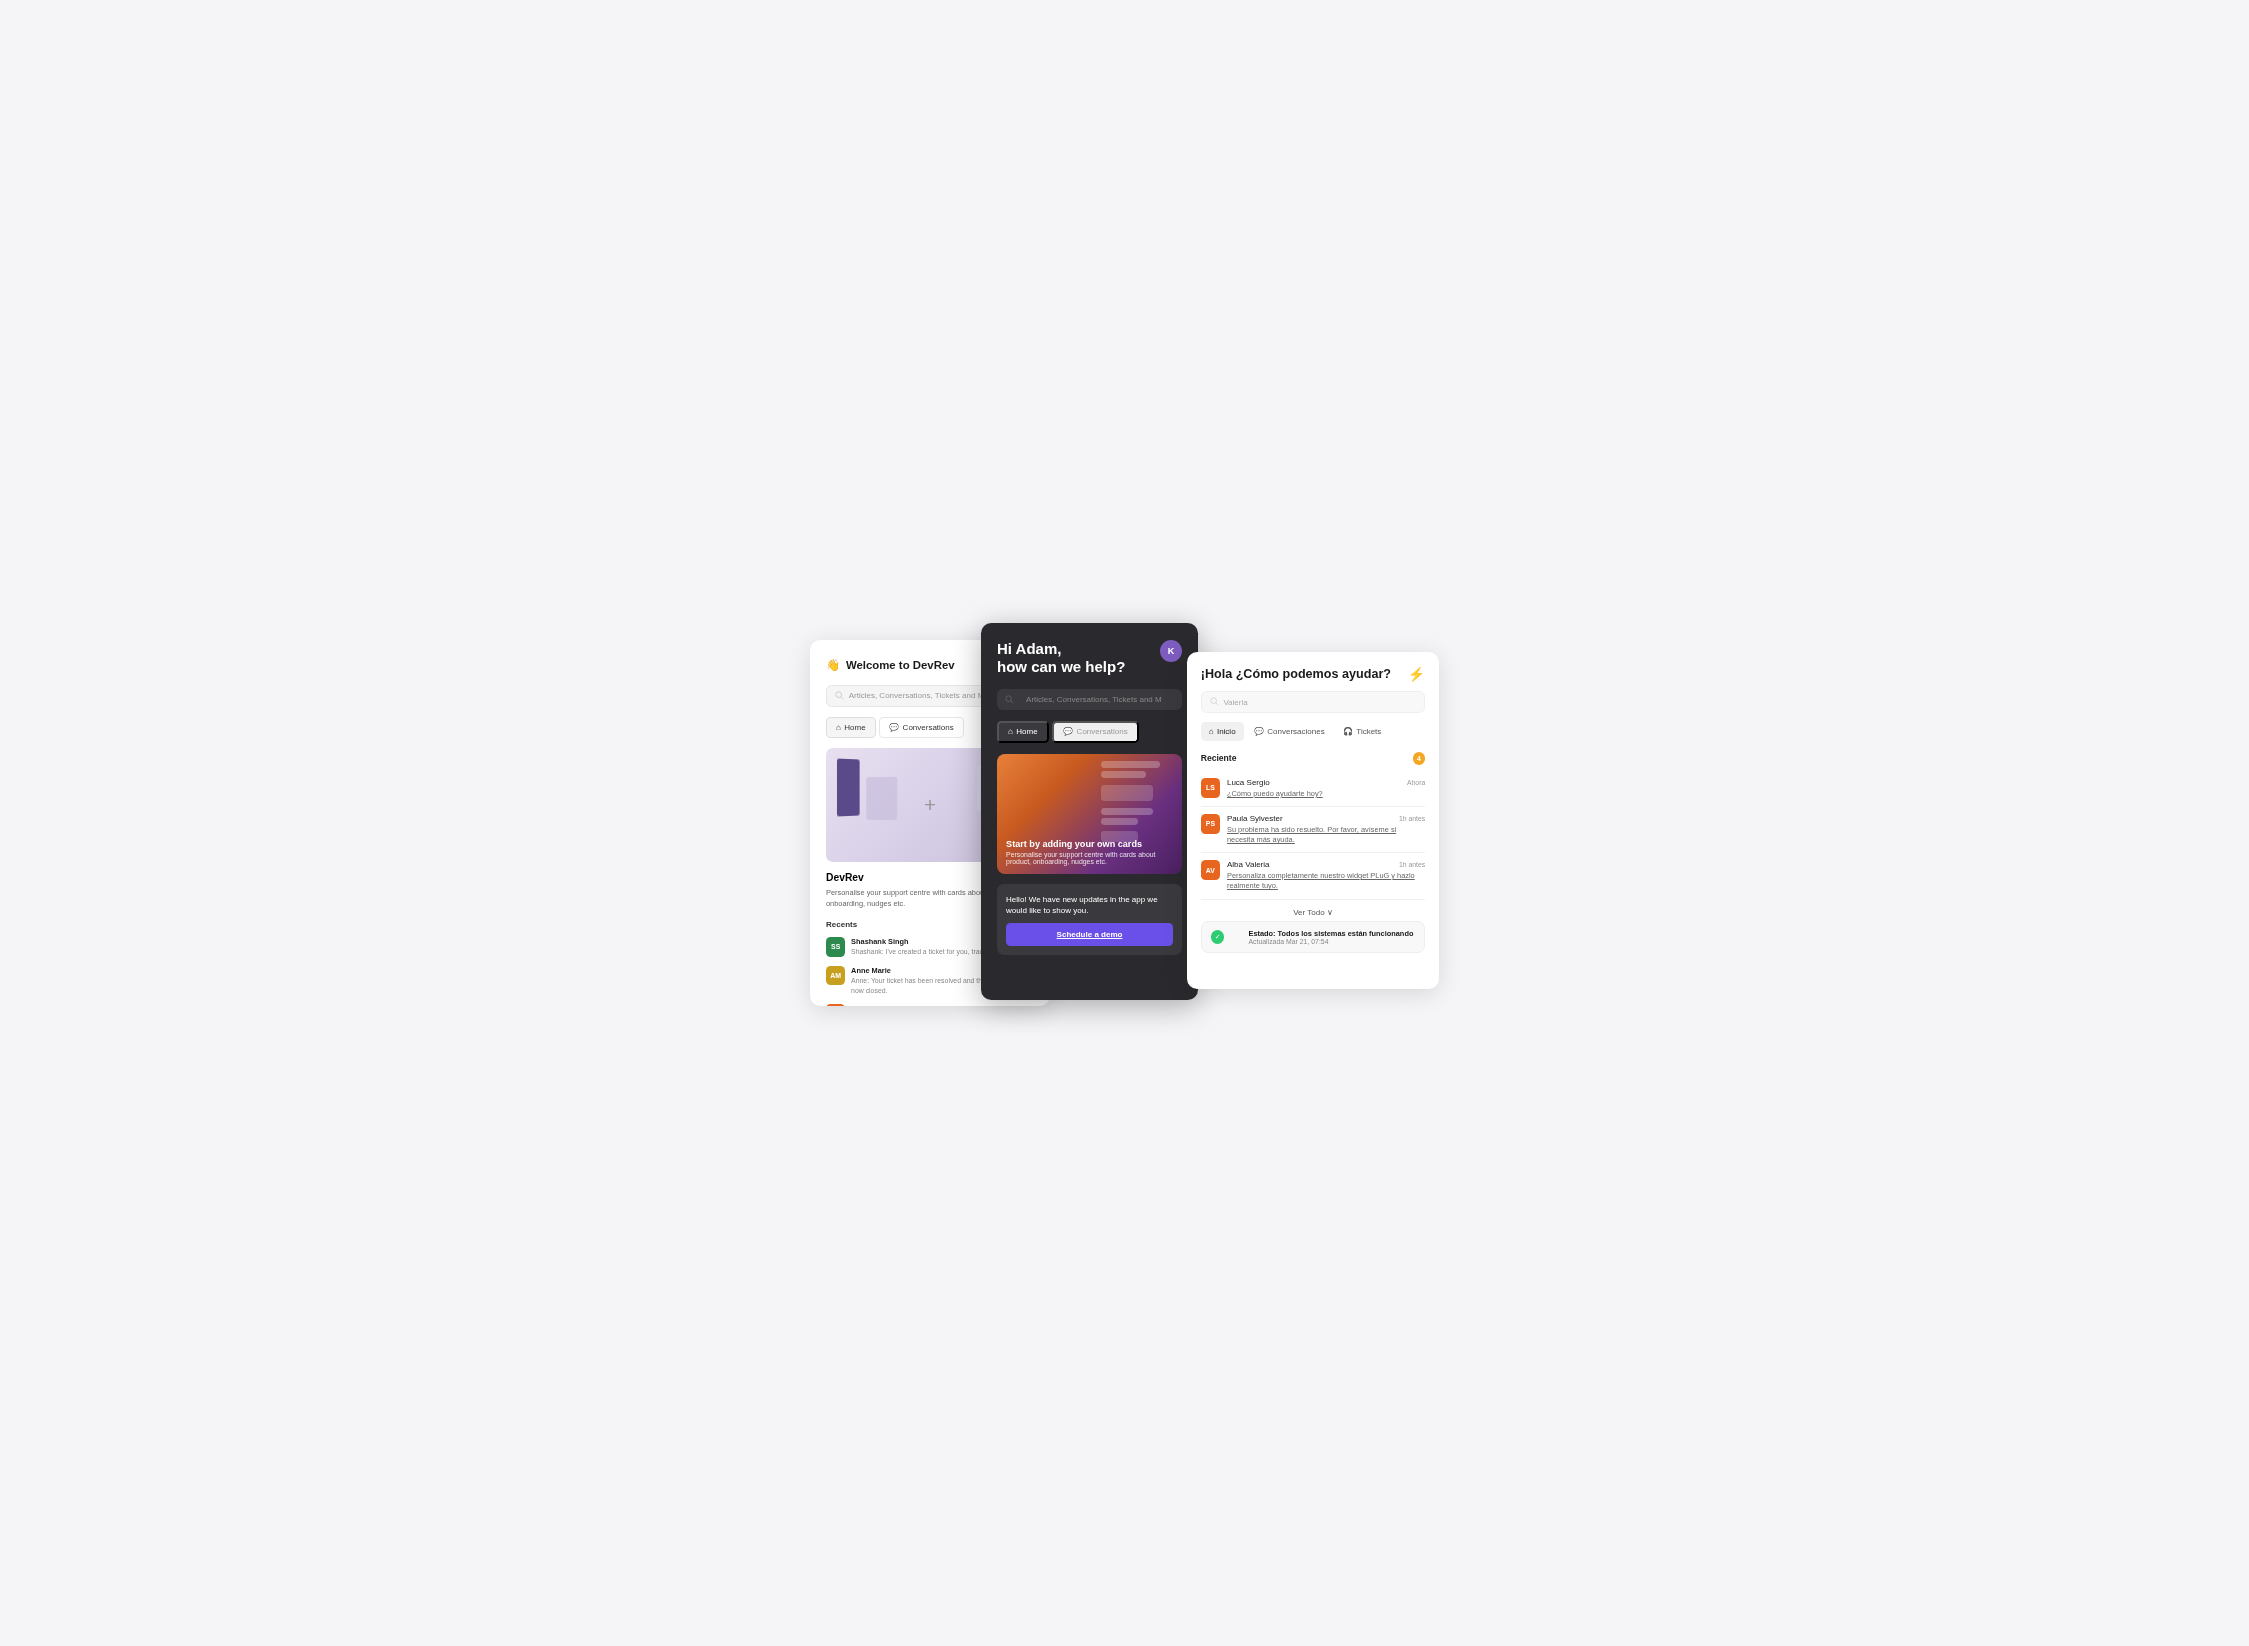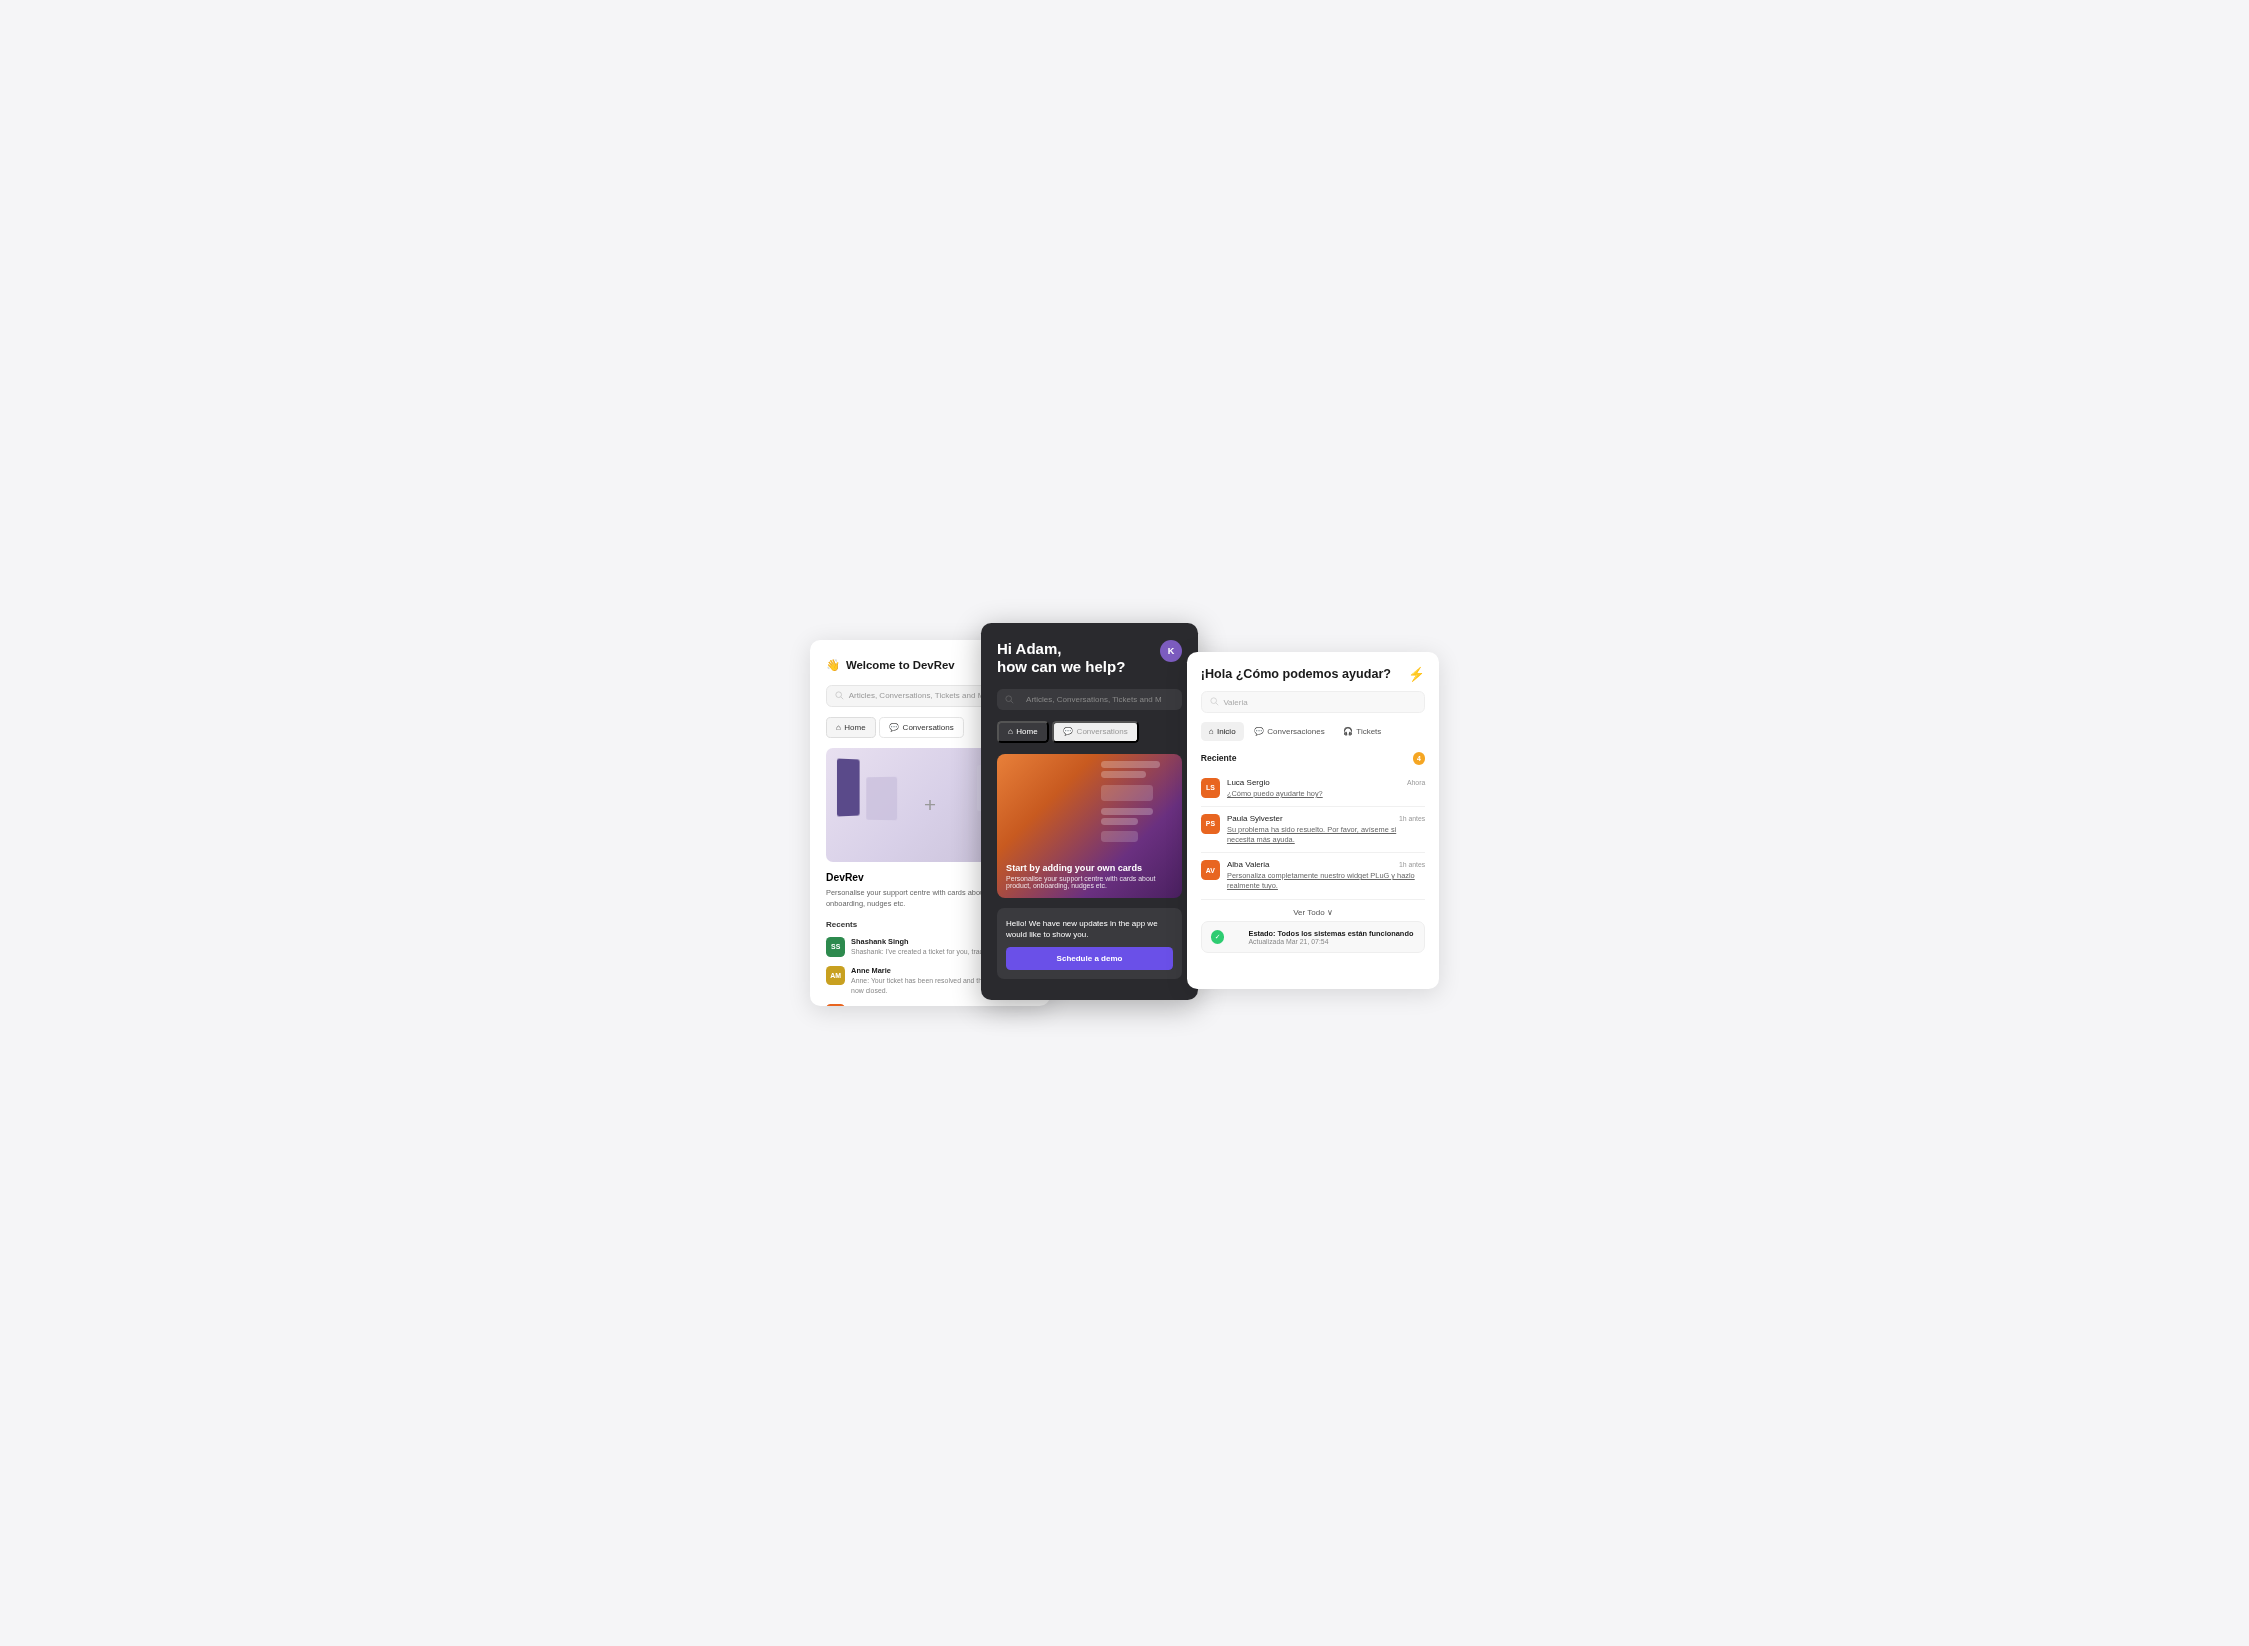--- a/index.html
+++ b/index.html
@@ -283,21 +283,21 @@
       color: #fff;
     }
 
     .dark-tab.inactive {
       color: #999;
     }
 
     .promo-card {
       background: linear-gradient(135deg, #e8803a 0%, #c85a20 30%, #6a3080 70%, #4a2060 100%);
       border-radius: 8px;
-      height: 144px;
+      height: 120px;
       margin-bottom: 10.3px;
       position: relative;
       overflow: hidden;
       display: flex;
       align-items: flex-end;
       padding: 9.1px;
     }
 
     .promo-ui-mockup {
       position: absolute;
@@ -346,20 +346,21 @@
       background: #6a50e8;
       color: #fff;
       border: none;
       border-radius: 4.6px;
       padding: 6.9px;
       width: 100%;
       font-size: 8px;
       font-weight: 600;
       cursor: pointer;
       text-align: center;
+      text-decoration: underline;
     }
 
     
     .card-right {
       position: absolute;
       right: 0;
       top: 29px;
       width: 252px;
       background: #ffffff;
       border-radius: 10.3px;

